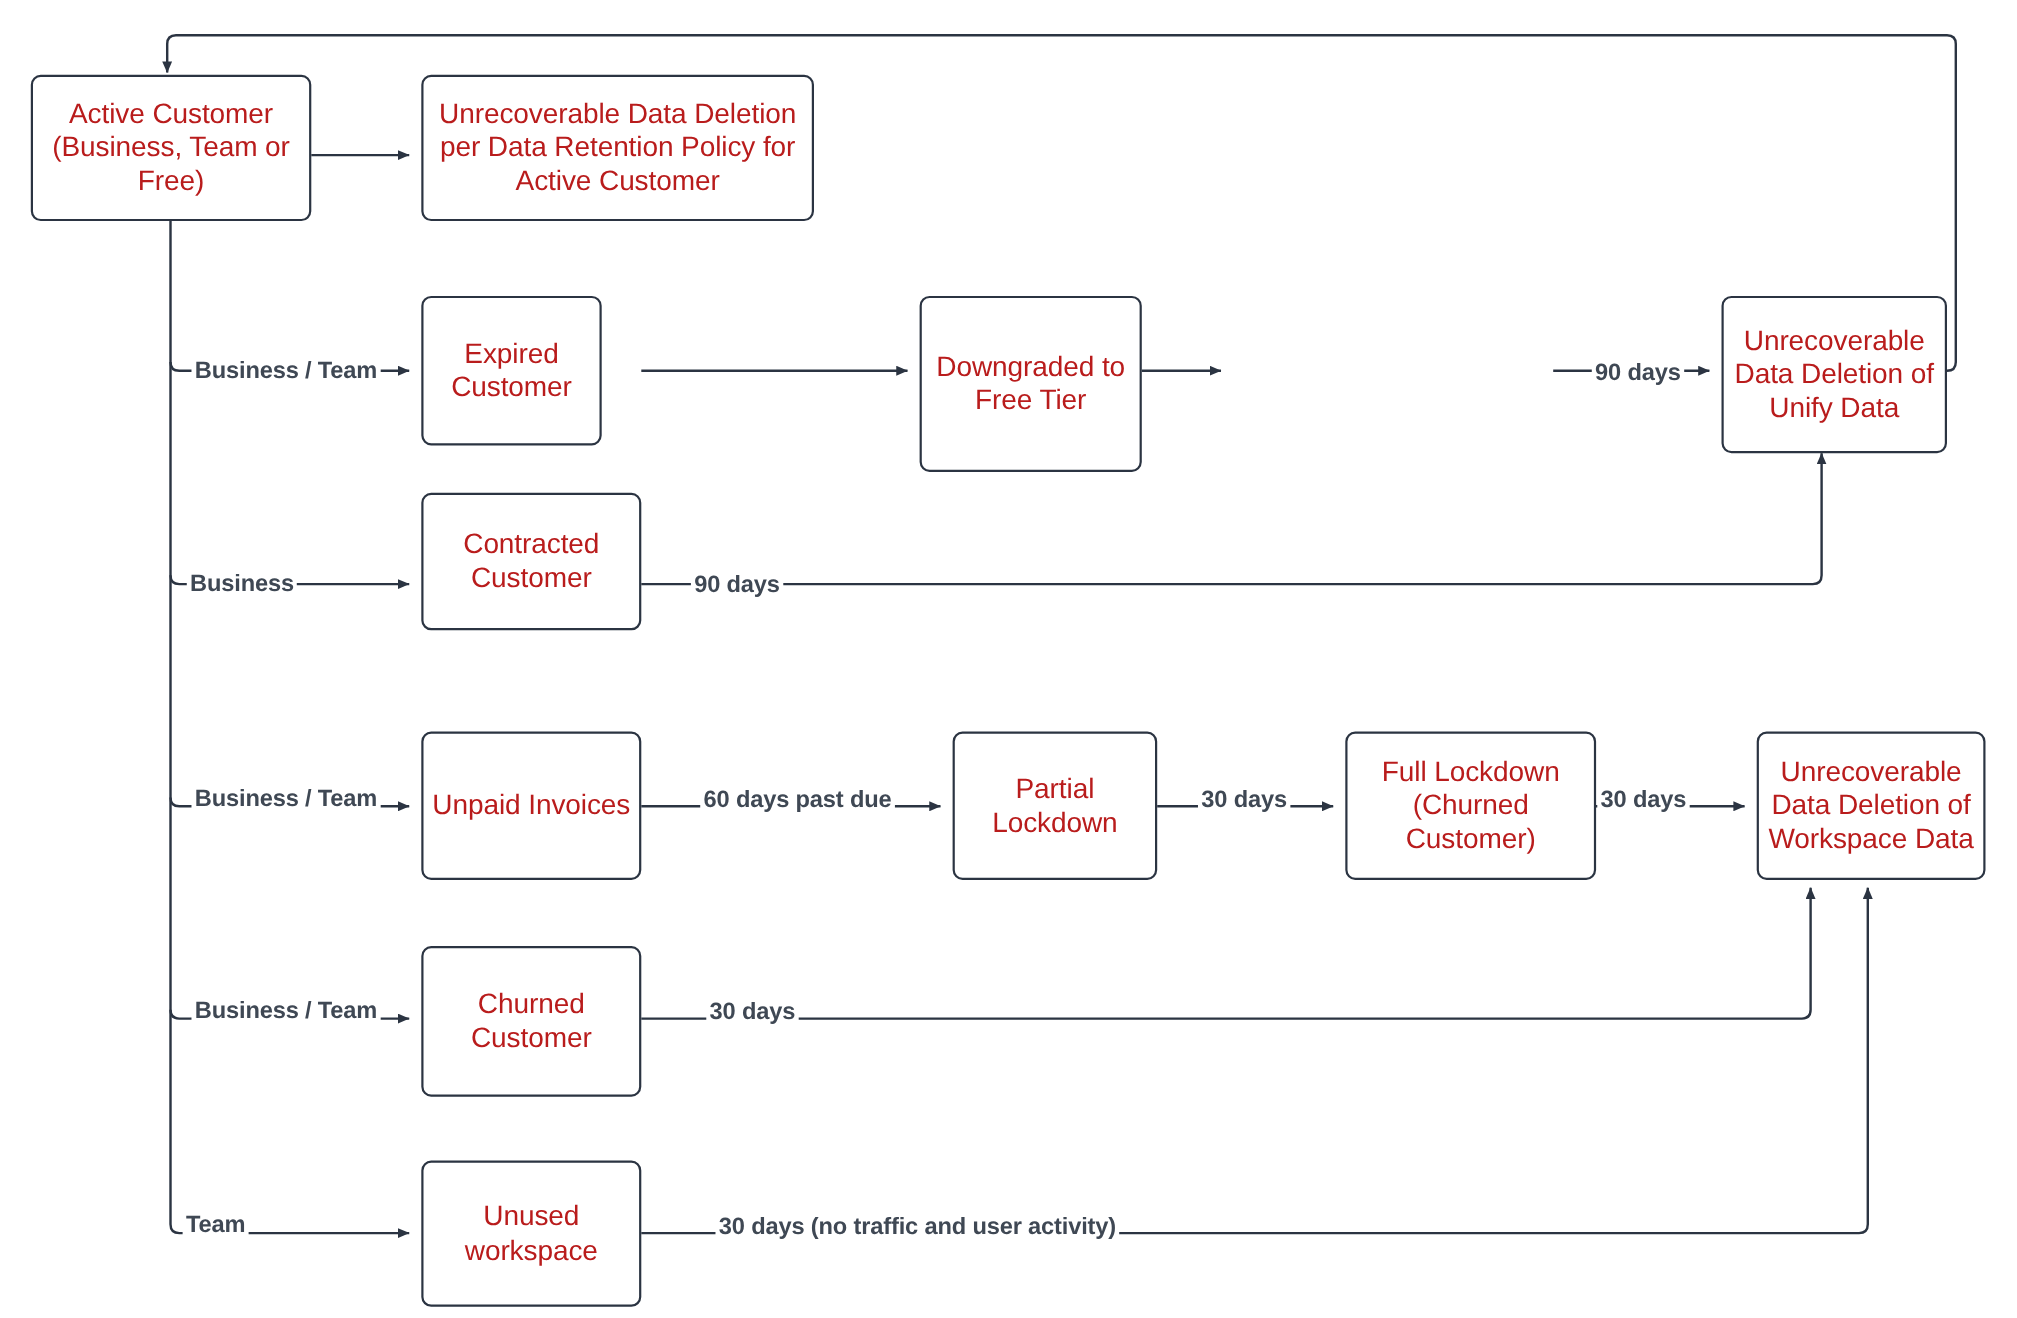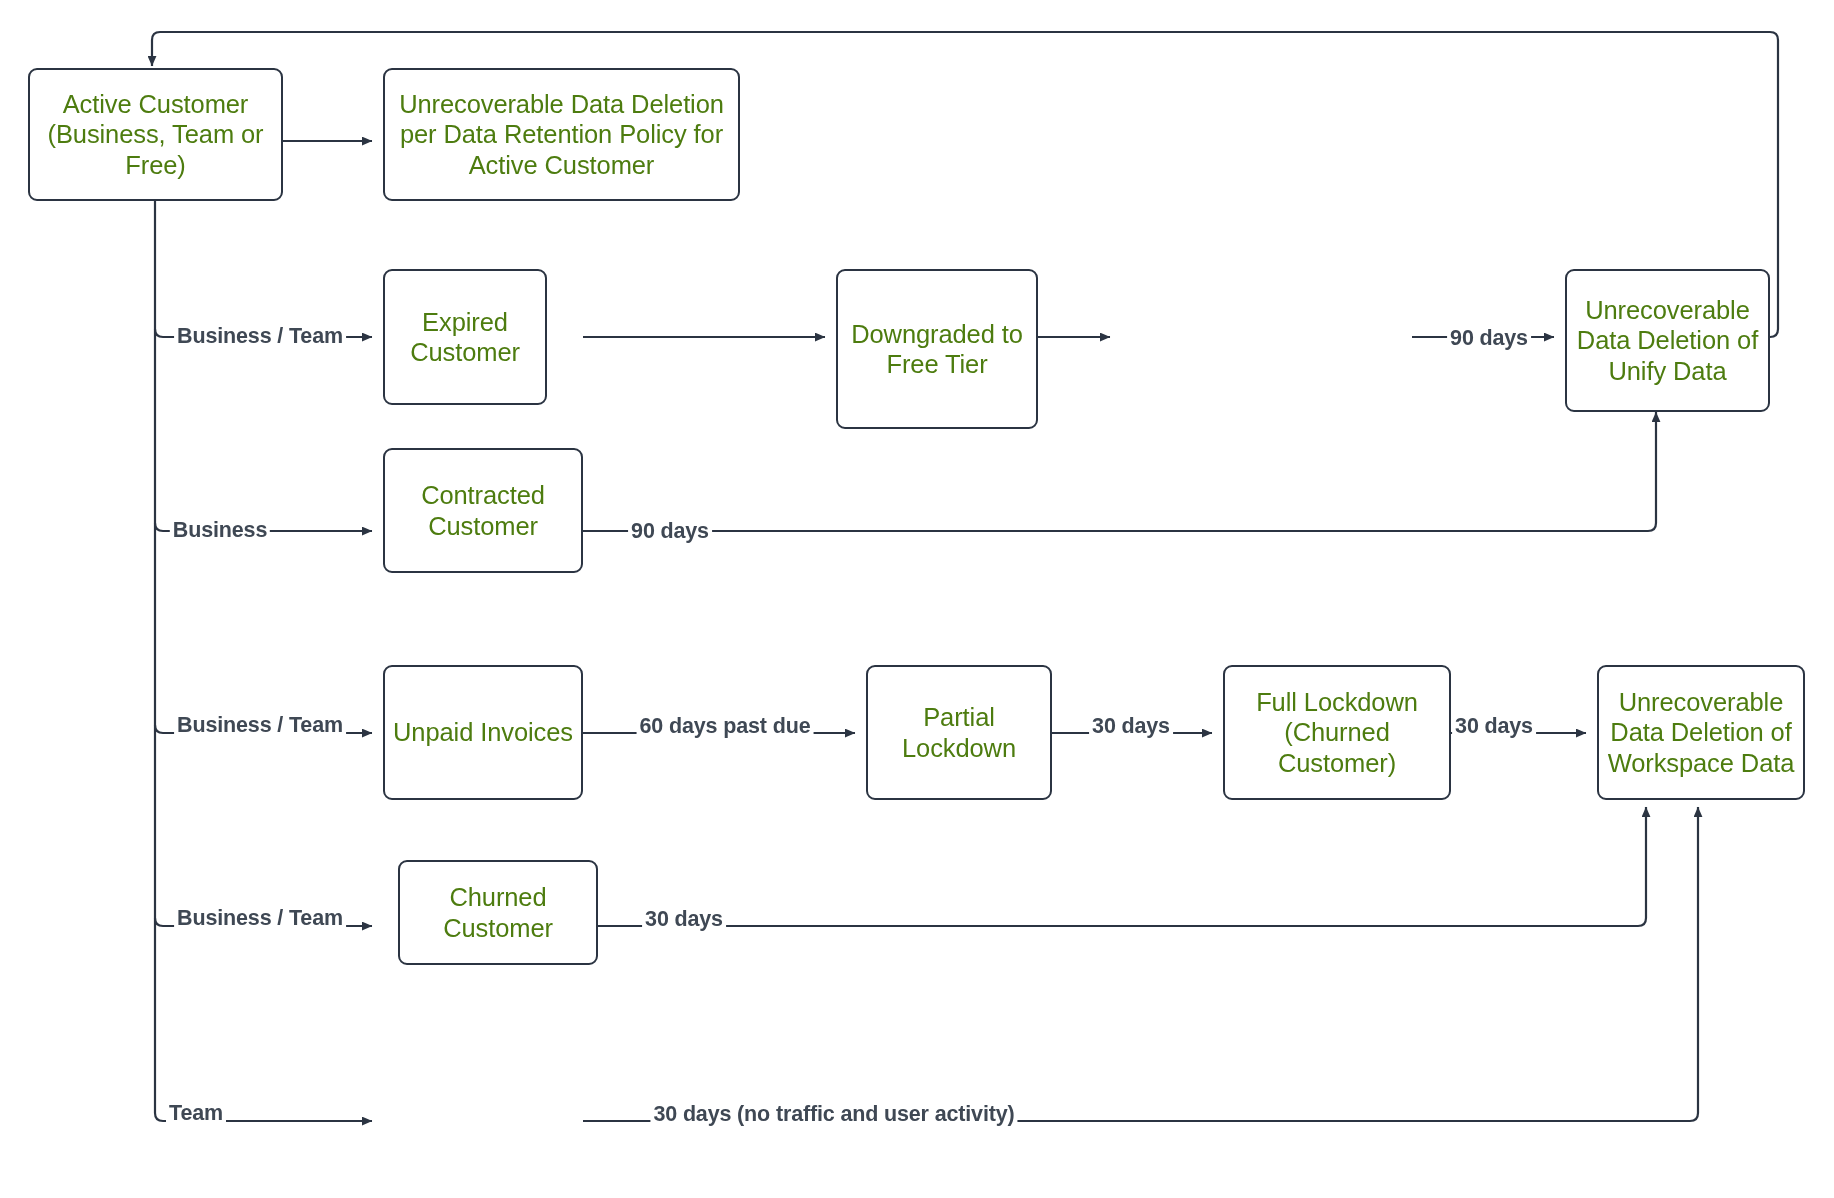--- a/index.html
+++ b/index.html
@@ -24,21 +24,21 @@
     width: 1834px;
     height: 1198px;
     pointer-events: none;
   }
   .node {
     position: absolute;
     box-sizing: border-box;
     background: #ffffff;
     border: 2.4px solid #2b3442;
     border-radius: 9px;
-    color: #4d7c0f;
+    color: #b91c1c;
     display: flex;
     align-items: center;
     justify-content: center;
     text-align: center;
     font-size: 25.5px;
     line-height: 1.19;
     font-weight: 400;
     letter-spacing: -0.1px;
     white-space: pre-line;
     padding: 2px 7px;
@@ -141,23 +141,25 @@
 Lockdown</div>
 
   <div class="node" style="left:1223px; top:665px; width:228px; height:135px;">Full Lockdown
 (Churned
 Customer)</div>
 
   <div class="node" style="left:1597px; top:665px; width:208px; height:135px;">Unrecoverable
 Data Deletion of
 Workspace Data</div>
 
-  <div class="node" style="left:398px; top:860px; width:200px; height:105px;">Churned
+  <div class="node" style="left:383px; top:860px; width:200px; height:137px;">Churned
 Customer</div>
 
+  <div class="node" style="left:383px; top:1055px; width:200px; height:133px;">Unused
+workspace</div>
 
   <div class="edge-label el-center" style="left:260px; top:337px;">Business / Team</div>
 
 
   <div class="edge-label el-center" style="left:1489px; top:339px;">90 days</div>
 
   <div class="edge-label el-center" style="left:220px; top:531px;">Business</div>
 
   <div class="edge-label el-center" style="left:670px; top:532px;">90 days</div>
 

